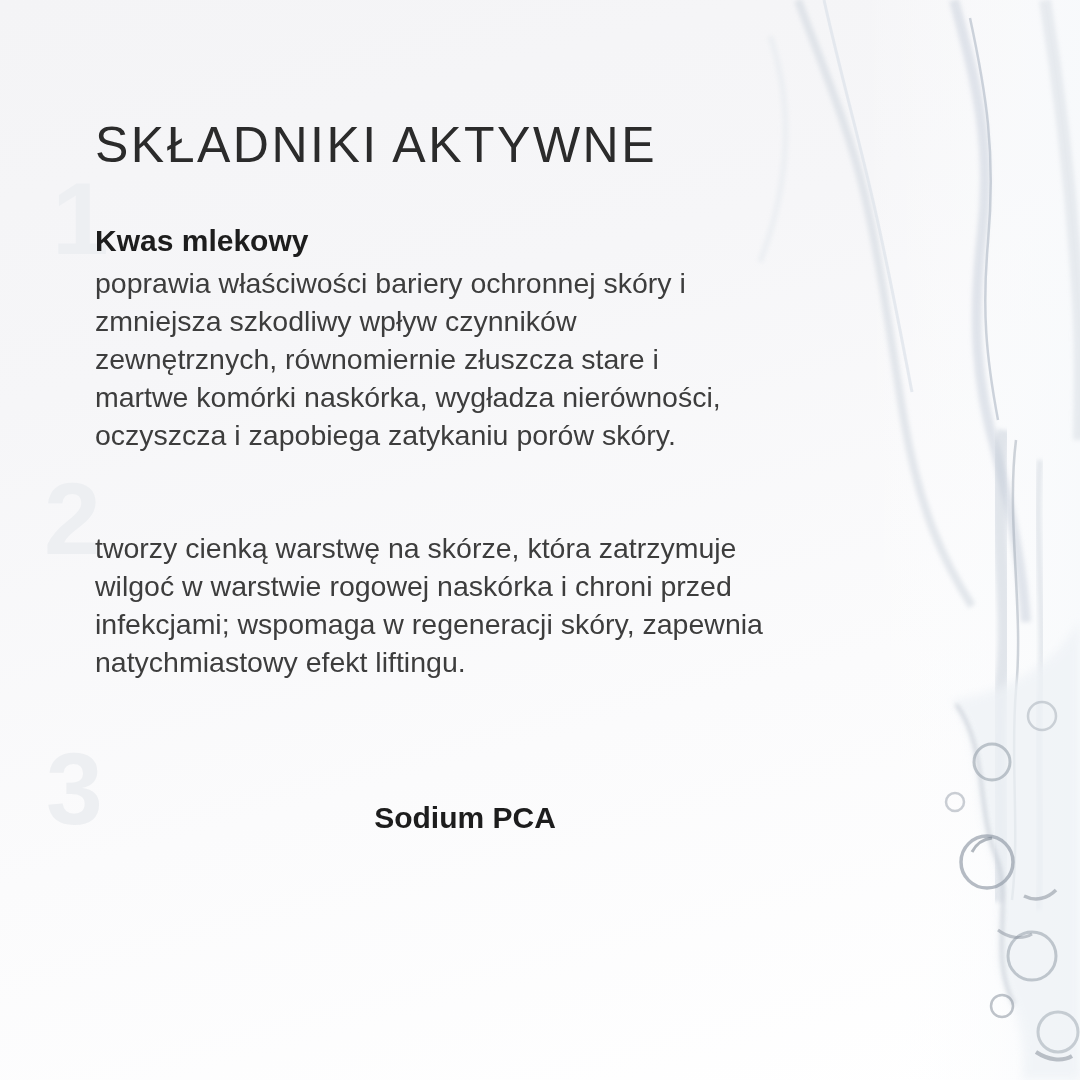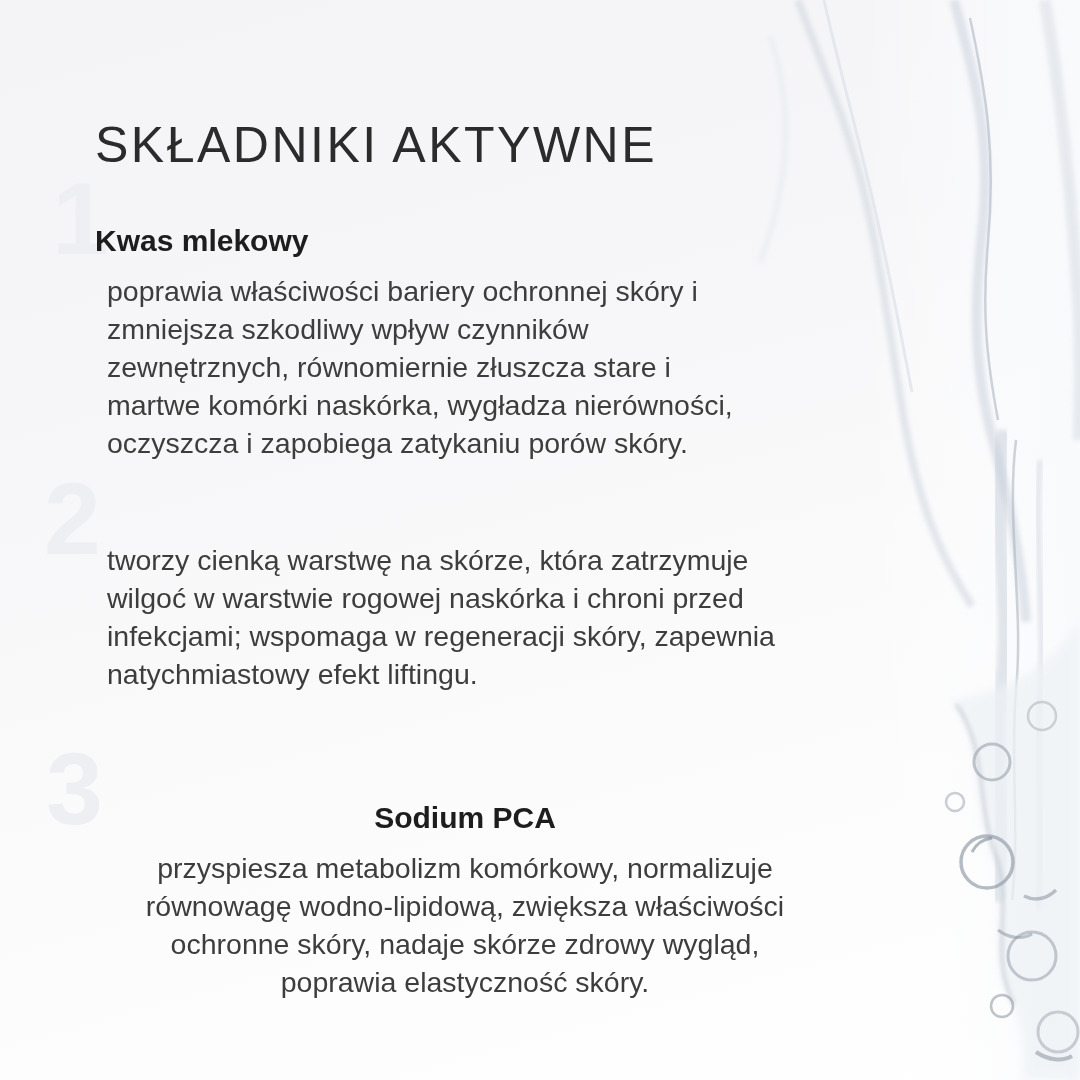--- a/index.html
+++ b/index.html
@@ -15,21 +15,21 @@
   .sec-2{top:529px;}
   .sec-3{top:799px;text-align:center;}
   .ghost-num{position:absolute;font-size:102px;font-weight:700;line-height:1;
       color:#edeff2;z-index:0;user-select:none;}
   .num-1{left:52px;top:168px;}
   .num-2{left:44px;top:468px;}
   .num-3{left:46px;top:738px;}
   .sec-heading{position:relative;z-index:1;font-size:30px;font-weight:700;
       color:#1d1d1d;line-height:1.25;margin:0 0 4px 0;}
   .sec-body{position:relative;z-index:1;font-size:28.5px;font-weight:400;
-      color:#3d3d3d;line-height:38px;margin:12px;white-space:pre-line;}
+      color:#3d3d3d;line-height:38px;margin:0;white-space:pre-line;}
 </style>
 </head>
 <body>
 
 <div class="canvas">
 
   <svg class="water" viewBox="0 0 340 1080" width="340" height="1080" aria-hidden="true">
     <defs>
       <filter id="soft" x="-30%" y="-30%" width="160%" height="160%">
         <feGaussianBlur stdDeviation="2"></feGaussianBlur>
@@ -89,19 +89,15 @@
 
   <section class="section sec-2">
     <p class="sec-body">tworzy cienką warstwę na skórze, która zatrzymuje
 wilgoć w warstwie rogowej naskórka i chroni przed
 infekcjami; wspomaga w regeneracji skóry, zapewnia
 natychmiastowy efekt liftingu.</p>
   </section>
 
   <section class="section sec-3">
     <h2 class="sec-heading">Sodium PCA</h2>
-    <p class="sec-body">przyspiesza metabolizm komórkowy, normalizuje
-równowagę wodno-lipidową, zwiększa właściwości
-ochronne skóry, nadaje skórze zdrowy wygląd,
-poprawia elastyczność skóry.</p>
   </section>
 
 </div>
 
 </body></html>

